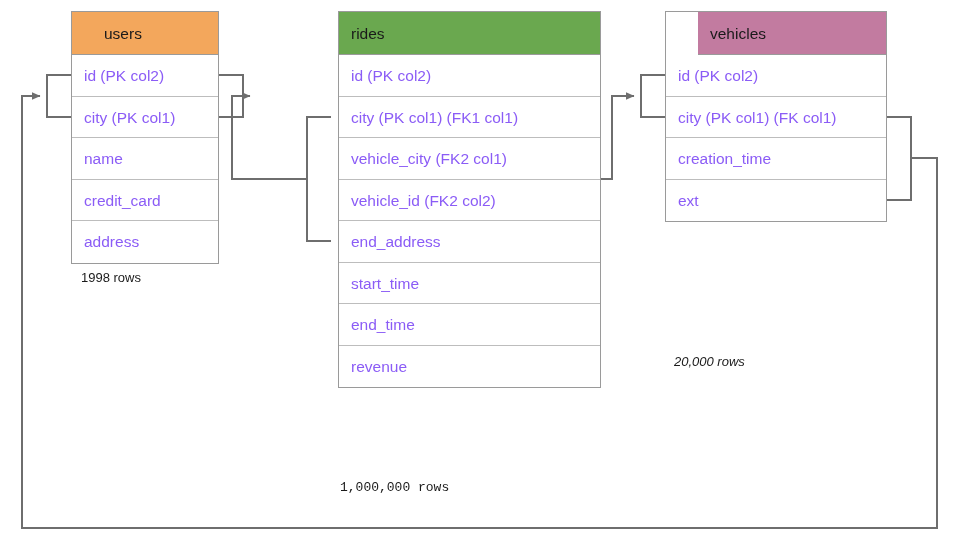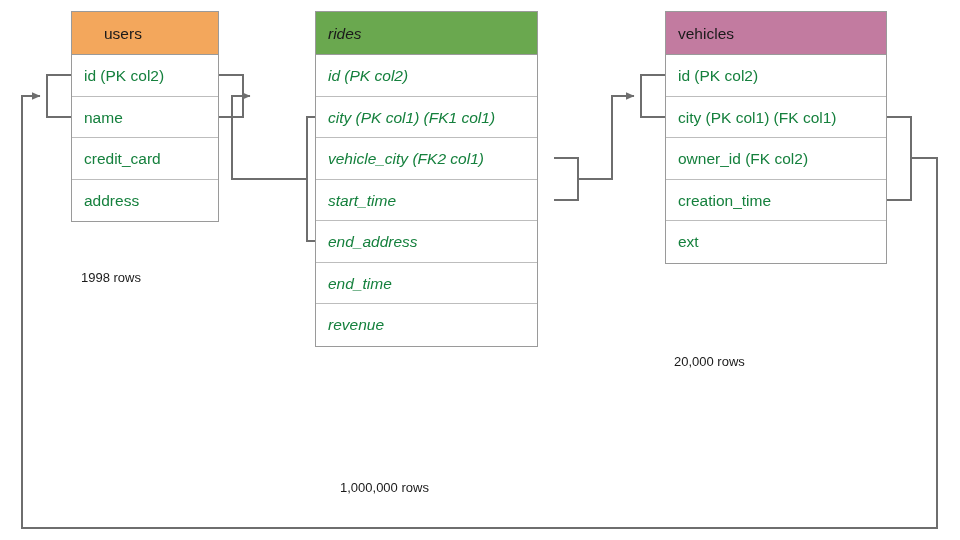--- a/index.html
+++ b/index.html
@@ -44,21 +44,21 @@
     border-bottom: 1px solid #9a9a9a;
     white-space: nowrap;
     overflow: hidden;
   }
   .entity-field {
     box-sizing: border-box;
     height: 41.5px;
     line-height: 41.5px;
     padding: 0 0 0 12px;
     font-size: 15.5px;
-    color: #15803d;
+    color: #8b5cf6;
     border-bottom: 1px solid #bdbdbd;
     background: #ffffff;
     white-space: nowrap;
     overflow: hidden;
   }
   .entity-field:last-child {
     border-bottom: none;
   }
   .rowcount {
     position: absolute;
@@ -98,41 +98,42 @@
 
       <path d="M887,117 L911,117 L911,200 L887,200"></path>
 
       <path d="M911,158 L937,158 L937,528 L22,528 L22,96 L40,96" marker-end="url(#arrowhead)"></path>
     </g>
   </svg>
 
   <div class="entity" style="left:71px; top:11px; width:148px;">
     <div class="entity-header" style="background:#f3a75c;padding-left:32px;">users</div>
     <div class="entity-field">id (PK col2)</div>
+    <div class="entity-field">city (PK col1)</div>
     <div class="entity-field">name</div>
     <div class="entity-field">credit_card</div>
     <div class="entity-field">address</div>
   </div>
   <div class="rowcount" style="left:81px; top:270px;">1998 rows</div>
 
-  <div class="entity" style="left:315px; top:11px; width:223px;font-style:italic;">
+  <div class="entity" style="left:338px; top:11px; width:263px;">
     <div class="entity-header" style="background:#6aa84f;">rides</div>
     <div class="entity-field">id (PK col2)</div>
     <div class="entity-field">city (PK col1) (FK1 col1)</div>
     <div class="entity-field">vehicle_city (FK2 col1)</div>
+    <div class="entity-field">vehicle_id (FK2 col2)</div>
+    <div class="entity-field">end_address</div>
     <div class="entity-field">start_time</div>
-    <div class="entity-field">end_address</div>
     <div class="entity-field">end_time</div>
     <div class="entity-field">revenue</div>
   </div>
-  <div class="rowcount" style="left:340px; top:480px;">1,000,000 rows</div>
+  <div class="rowcount" style="left:340px; top:480px;font-family:Liberation Mono, monospace;">1,000,000 rows</div>
 
   <div class="entity" style="left:665px; top:11px; width:222px;">
-    <div class="entity-header" style="background:#c27ba0;">vehicles</div>
+    <div class="entity-header" style="background:#c27ba0;margin-left:32px;">vehicles</div>
     <div class="entity-field">id (PK col2)</div>
     <div class="entity-field">city (PK col1) (FK col1)</div>
-    <div class="entity-field">owner_id (FK col2)</div>
     <div class="entity-field">creation_time</div>
     <div class="entity-field">ext</div>
   </div>
-  <div class="rowcount" style="left:674px; top:354px;">20,000 rows</div>
+  <div class="rowcount" style="left:674px; top:354px;font-style:italic;">20,000 rows</div>
 
 </div>
 
 </body></html>

